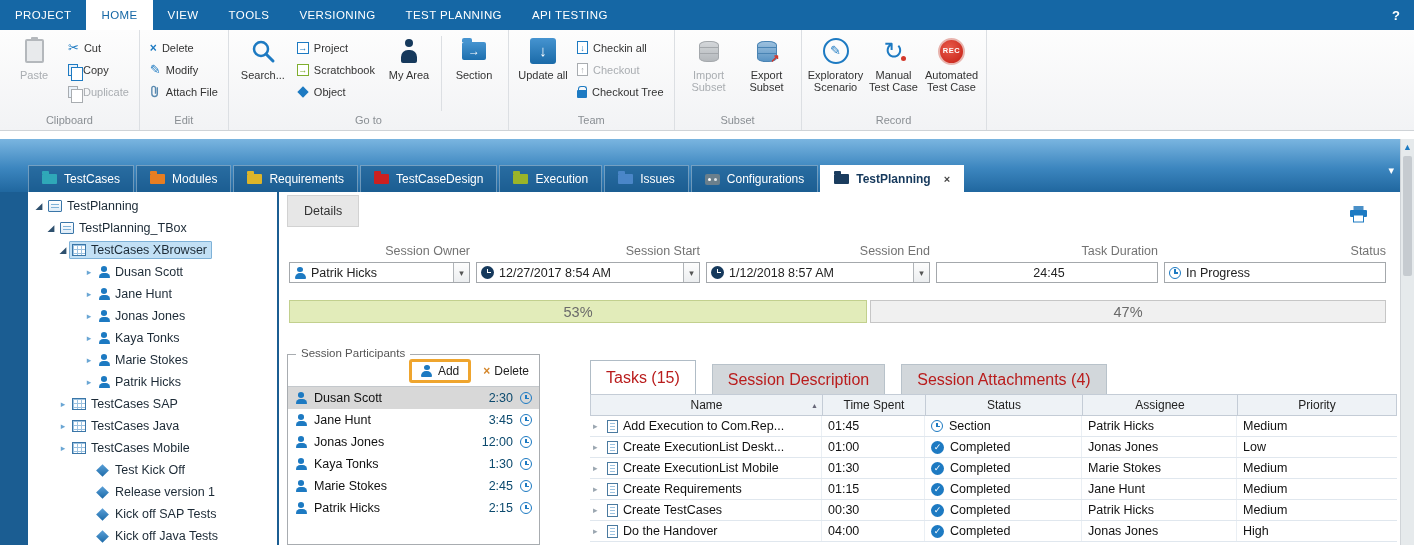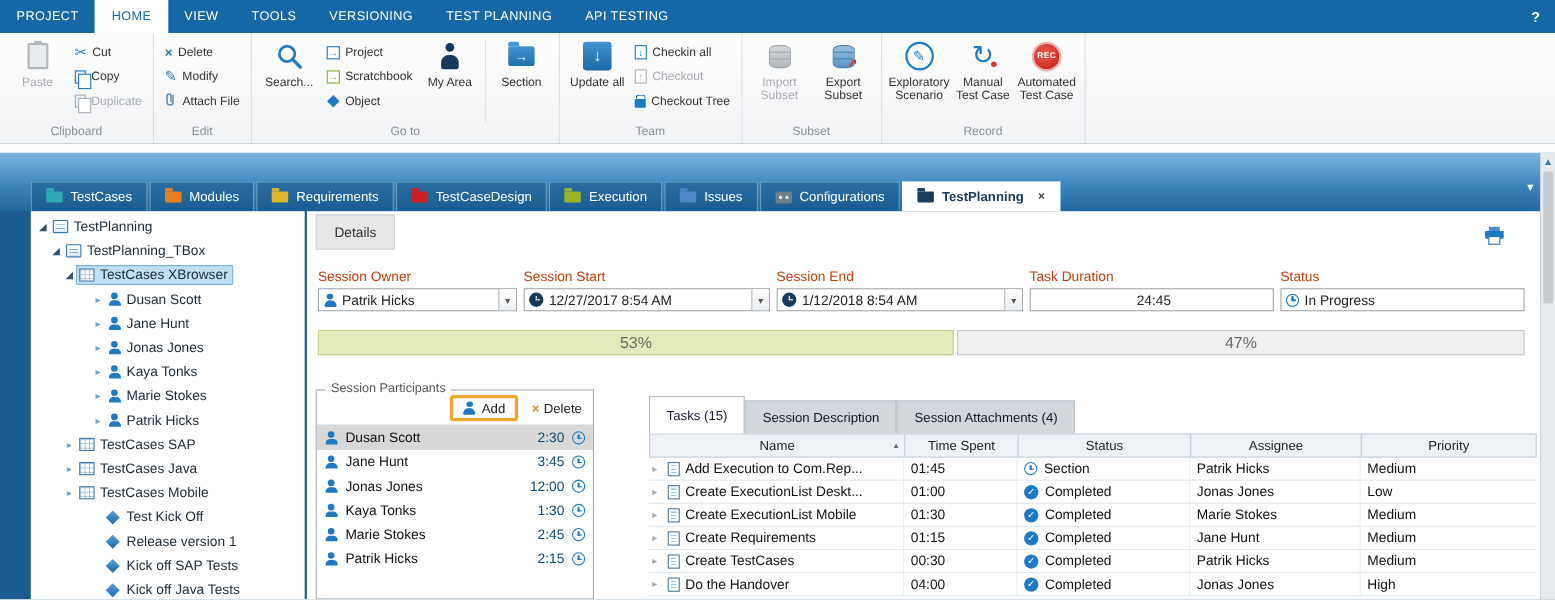--- a/index.html
+++ b/index.html
@@ -98,21 +98,21 @@
   .icon-diamond{width:9px;height:9px;background:linear-gradient(135deg,#5aa0d8,#1c6aa8);transform:rotate(45deg);display:inline-block;flex:none;margin:0 3px}
   .lv0{padding-left:5px}.lv1{padding-left:17px}.lv2{padding-left:29px}.lv3{padding-left:55px}.lv2b{padding-left:64px}
 
   
   .dt-strip{position:absolute;top:3px;left:8px}
   .dt-tab{display:inline-block;background:#e7e7e7;border:1px solid #d2d2d2;padding:8px 16px;font-size:12.5px;color:#333}
   .print-btn{position:absolute;top:14px;right:32px}
   .form-labels,.form-fields{position:absolute;left:10px;right:14px;display:flex;gap:6px}
   .form-labels{top:52px}
   .form-fields{top:70px}
-  .flabel{font-size:12.5px;color:#c2410c;text-align:left}
+  .flabel{font-size:12.5px;color:#737373;text-align:right}
   .w1{width:181px}.w2{width:224px}.w3{width:224px}.w4{width:222px}.w5{flex:1}
   .field{height:21px;border:1px solid #a4a8ac;background:#fff;display:flex;align-items:center;font-size:12.5px;color:#222;padding-left:4px;gap:5px}
   .field .val{flex:1;overflow:hidden;white-space:nowrap}
   .field .val.center{text-align:center}
   .dd{width:16px;align-self:stretch;border-left:1px solid #b0b4b8;display:flex;align-items:center;justify-content:center;color:#555;font-size:9px;background:linear-gradient(#fdfdfd,#eceef0);flex:none}
   .icon-clock{width:12px;height:12px;border:1.5px solid var(--accent2);border-radius:50%;position:relative;display:inline-block;flex:none}
   .icon-clock::after{content:"";position:absolute;left:4px;top:1.5px;width:1.5px;height:4px;background:var(--accent2)}
   .icon-clock::before{content:"";position:absolute;left:4px;top:4.5px;width:3.5px;height:1.5px;background:var(--accent2)}
   .icon-clock-dark{width:13px;height:13px;border-radius:50%;background:var(--navy);position:relative;flex:none}
   .icon-clock-dark::after{content:"";position:absolute;left:5.5px;top:2.5px;width:1.5px;height:4.5px;background:#fff}
@@ -129,21 +129,21 @@
   .add-btn{display:flex;align-items:center;gap:5px;padding:2px 9px;border:3px solid var(--orange);border-radius:3px;font-size:12px;color:#222;background:#fff}
   .del-btn{display:flex;align-items:center;gap:4px;font-size:12px;color:#222;padding:2px 4px}
   .del-x{color:#d4862a;font-weight:bold;font-size:12px}
   .prow{height:22px;display:flex;align-items:center;gap:7px;padding:0 7px;font-size:12.5px;color:#111}
   .prow.selected{background:#d8d8d8}
   .ptime{margin-left:auto;color:#0c4a6e}
 
   
   .tasks{position:absolute;left:311px;right:3px;top:168px;bottom:0}
   .ttabs{display:flex;align-items:flex-end;height:34px}
-  .ttab{height:30px;display:inline-flex;align-items:center;padding:0 15px;font-size:12px;color:#0f172a;background:#d2d7db;border:1px solid #b8c2ca;border-bottom:none;margin-right:0;white-space:nowrap}
+  .ttab{height:30px;display:inline-flex;align-items:center;padding:0 15px;font-size:16px;color:#b91c1c;background:#d2d7db;border:1px solid #b8c2ca;border-bottom:none;margin-right:16px;white-space:nowrap}
   .ttab.active{height:34px;background:#fff;border-color:#b0bcc6}
   .thead{display:grid;grid-template-columns:232px 103px 157px 155px 1fr;background:#eef2f6;border:1px solid #c4ccd6;height:22px}
   .th{display:flex;align-items:center;justify-content:center;font-size:12px;color:#222;border-right:1px solid #c4ccd6;position:relative}
   .th:last-child{border-right:none}
   .sort{position:absolute;right:4px;font-size:7px;color:#667}
   .trw{display:grid;grid-template-columns:232px 103px 157px 155px 1fr;height:21px;border-bottom:1px solid #e0e7ee}
   .td{display:flex;align-items:center;font-size:12.5px;color:#111;padding:0 6px;border-right:1px solid #eaeff4;overflow:hidden;white-space:nowrap}
   .td:last-child{border-right:none}
   .td.name{gap:5px;padding-left:3px}
   .rexp{color:#9aa6b0;font-size:9px;width:9px;flex:none}
@@ -509,21 +509,21 @@
         <span class="val">Patrik Hicks</span>
         <span class="dd">▾</span>
       </div>
       <div class="field w2">
         <span class="icon-clock-dark"></span>
         <span class="val">12/27/2017 8:54 AM</span>
         <span class="dd">▾</span>
       </div>
       <div class="field w3">
         <span class="icon-clock-dark"></span>
-        <span class="val">1/12/2018 8:54 AM</span>
+        <span class="val">1/12/2018 8:57 AM</span>
         <span class="dd">▾</span>
       </div>
       <div class="field w4">
         <span class="val center">24:45</span>
       </div>
       <div class="field w5">
         <span class="icon-clock"></span>
         <span class="val">In Progress</span>
       </div>
     </div>

